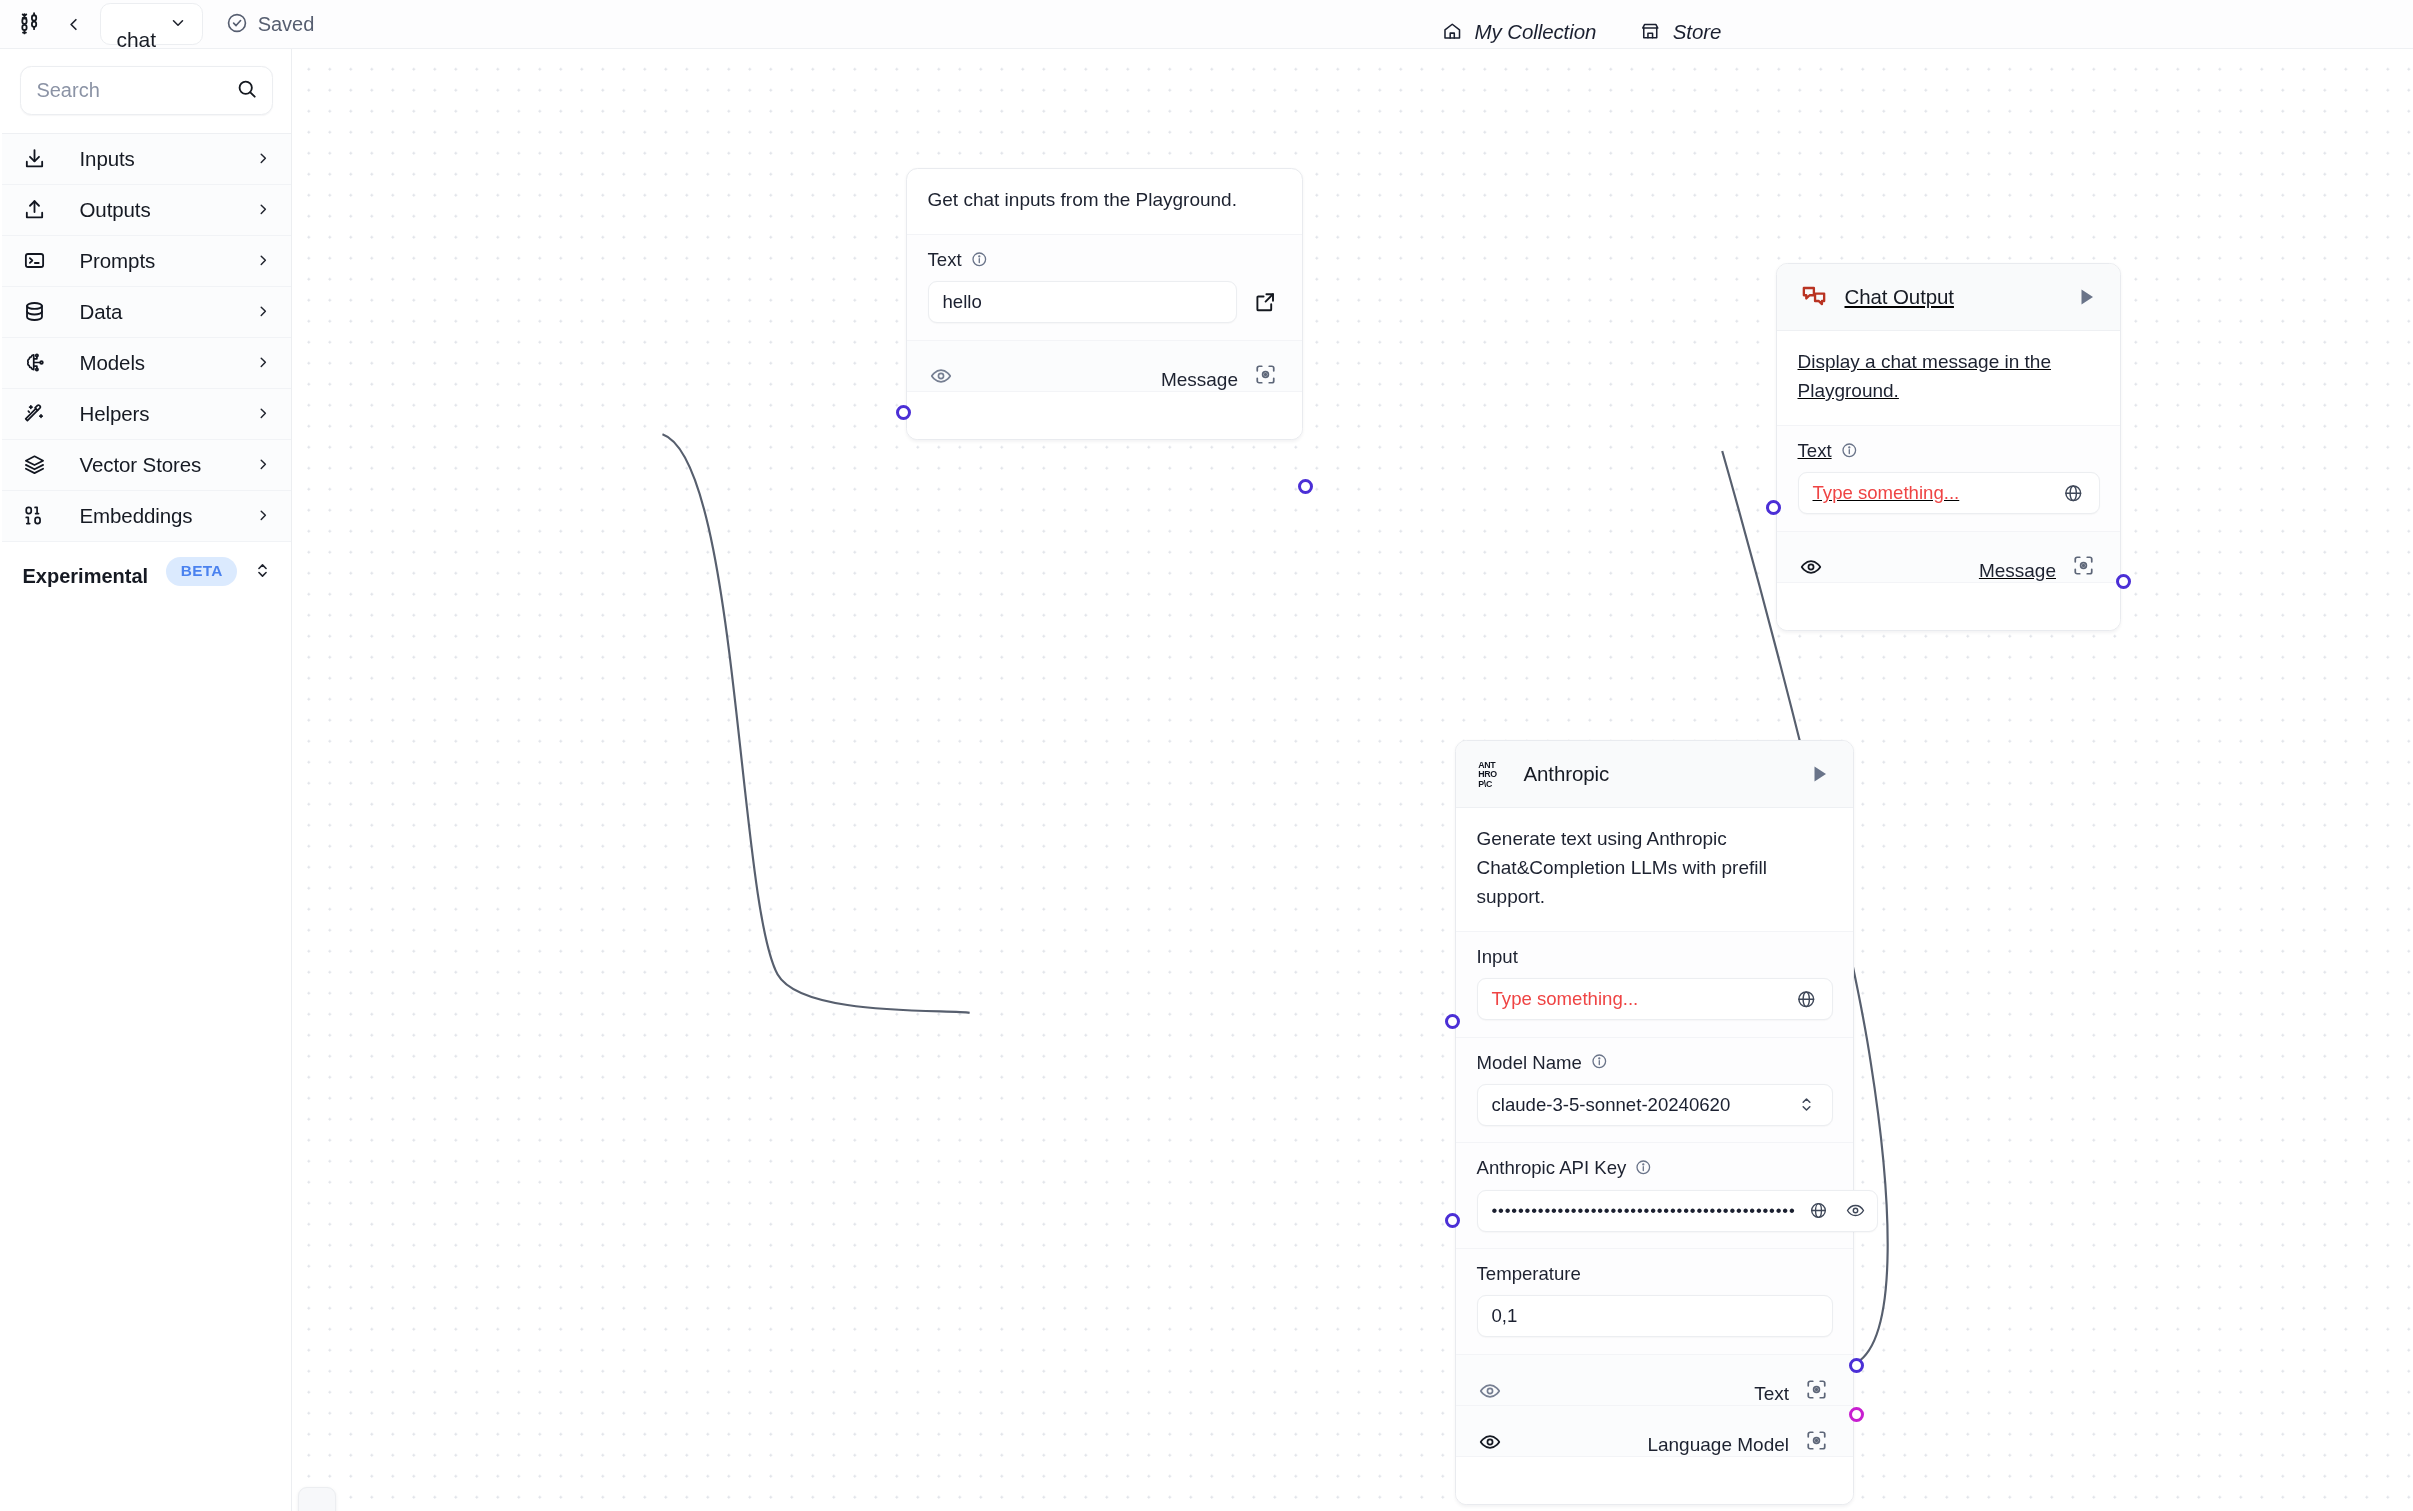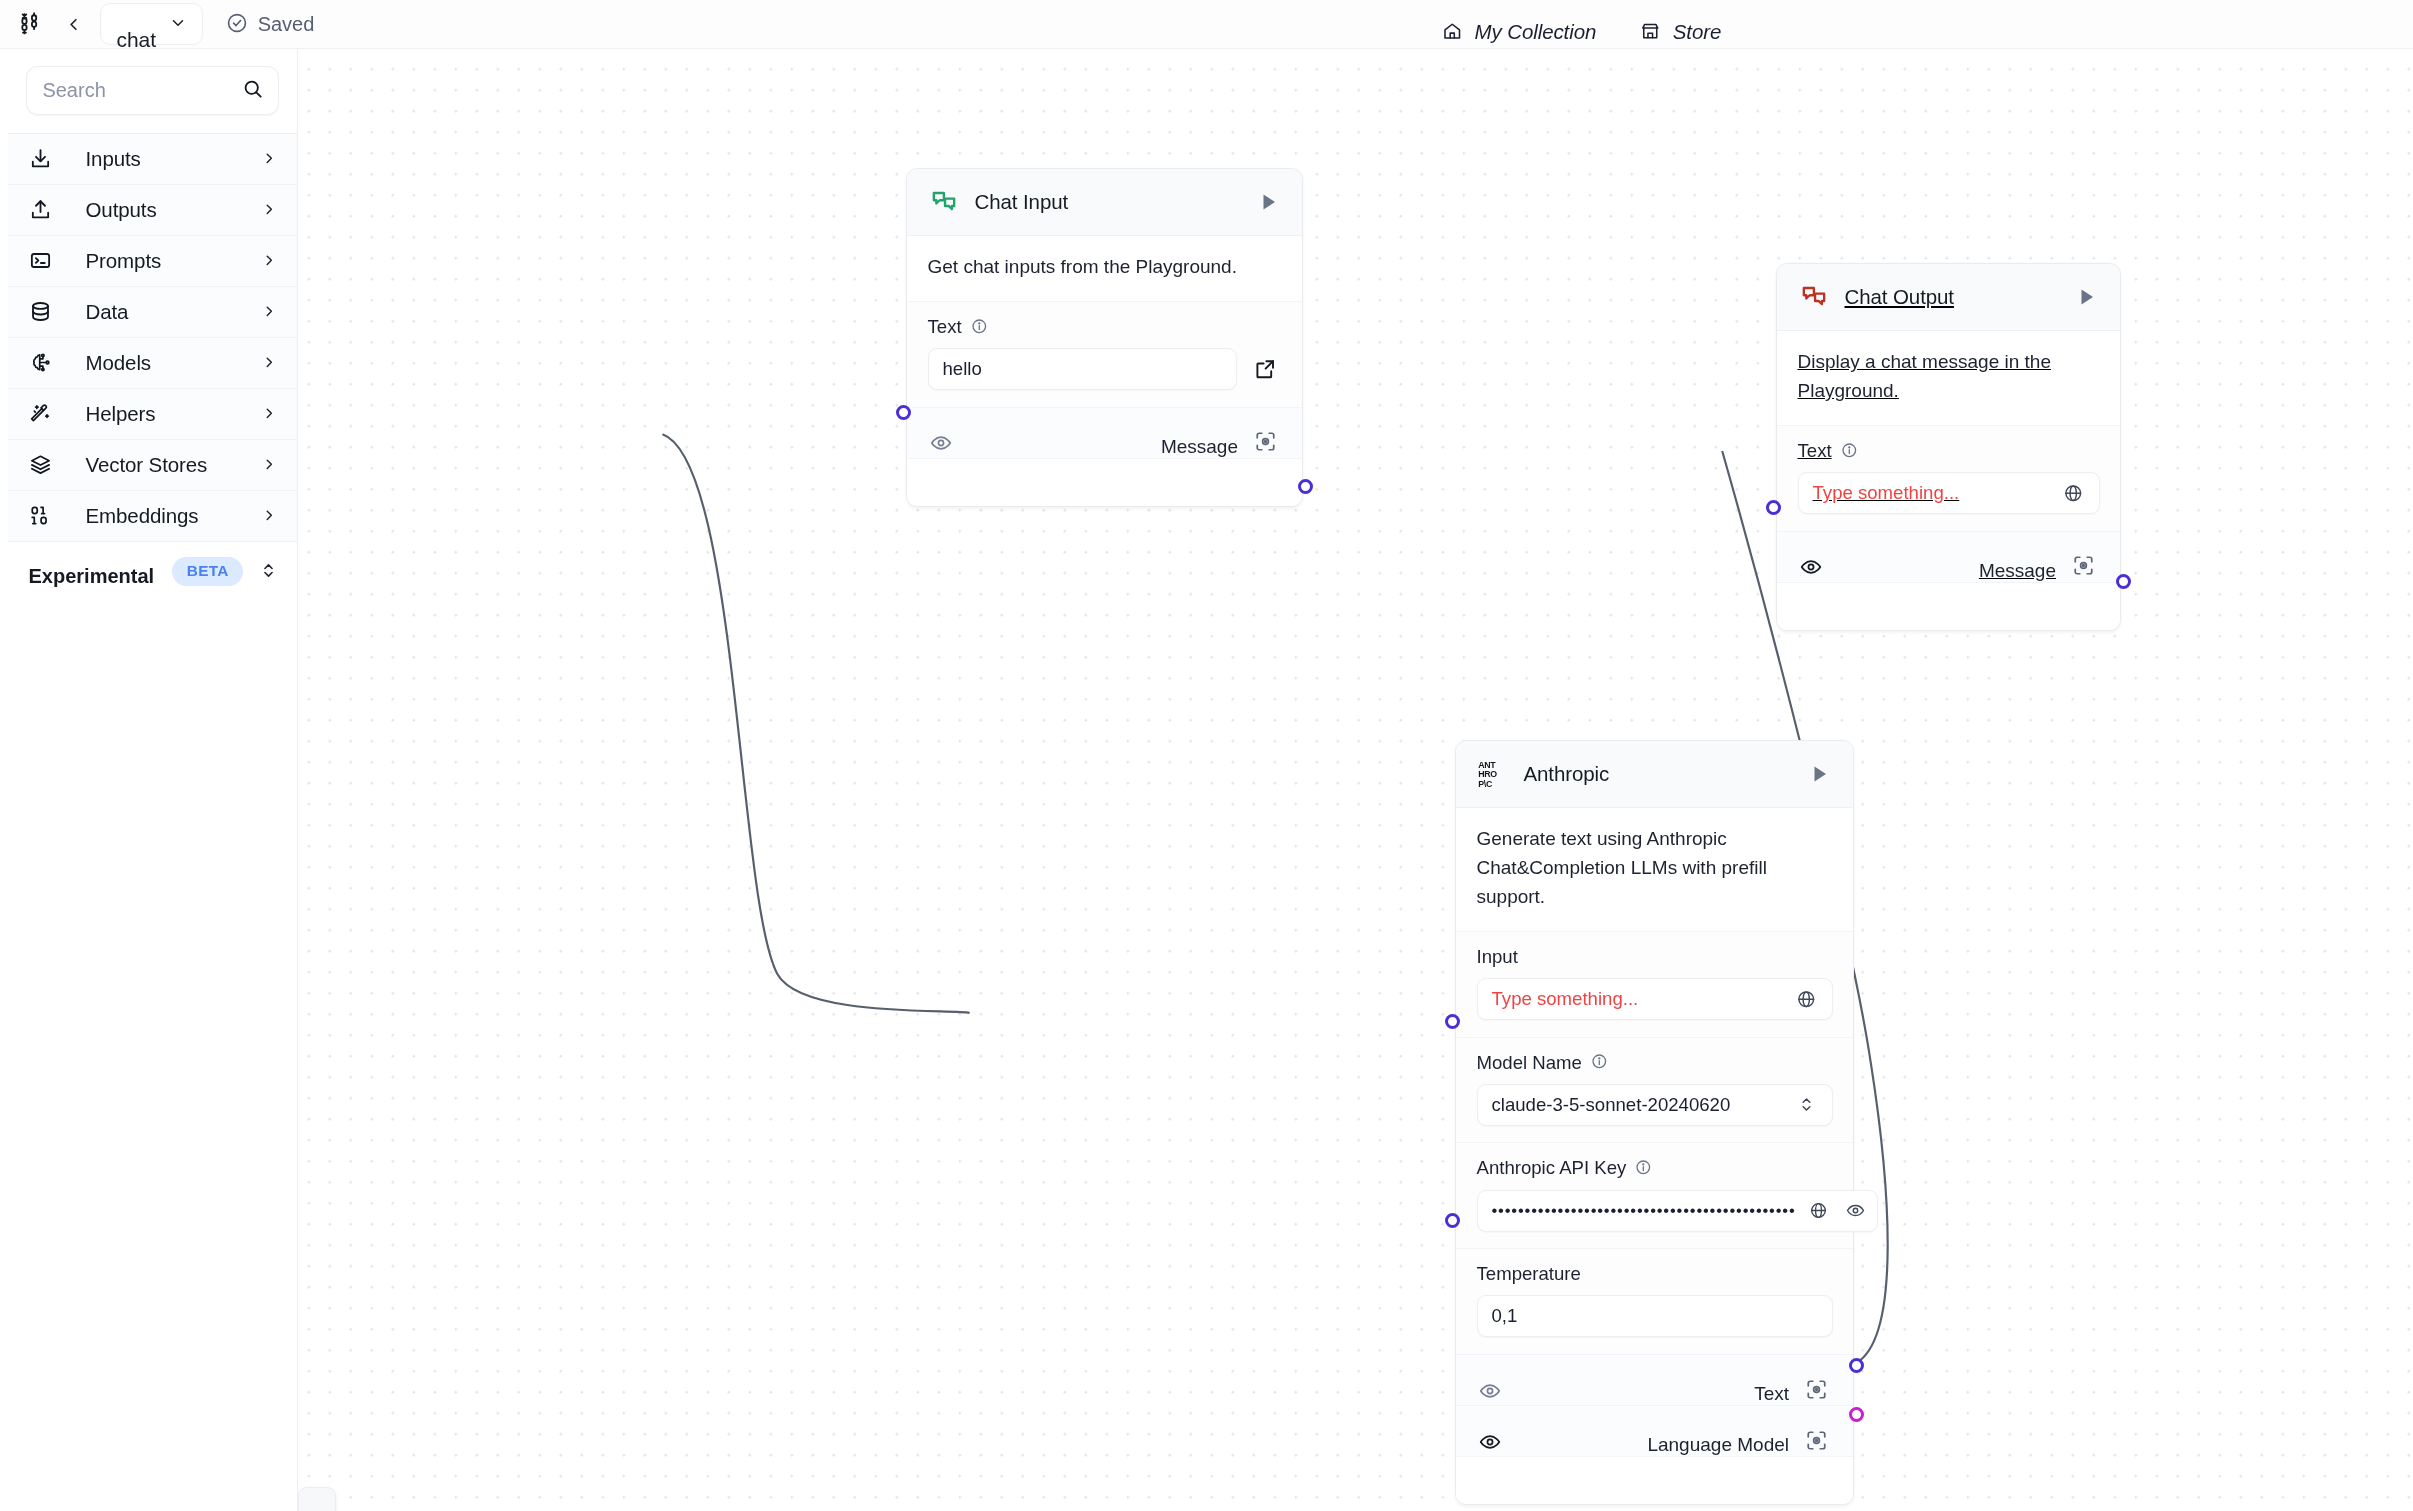--- a/index.html
+++ b/index.html
@@ -38,21 +38,21 @@
 
   .tb-center {
     position: absolute; left: 1442px; top: 0; height: 64px;
     display: flex; align-items: center; gap: 44px; font-style: italic;
   }
   .tb-nav { display: flex; align-items: center; gap: 12px; }
   .tb-nav-label { font-size: 20.5px; color: #1b2030; letter-spacing: -0.1px; }
 
   
   .sidebar {
-    position: absolute; left: 8px; top: 49px; width: 290px; height: 1462px;
+    position: absolute; left: 2px; top: 49px; width: 290px; height: 1462px;
     background: #ffffff;
     border-right: 1.3px solid #eceef1;
     z-index: 30;
   }
   .search-zone { padding: 16.6px 18px 18px 18px; border-bottom: 1.3px solid #eef0f3; }
   .search-box {
     height: 49px; background: #ffffff;
     border: 1.3px solid #eceef1; border-radius: 11.5px;
     box-shadow: 0 0.6px 1.3px rgba(16,24,40,0.04);
     display: flex; align-items: center; padding: 0 14px 0 15.4px;
@@ -400,34 +400,20 @@
   <div class="canvas">
 
     <svg id="edges" viewBox="0 0 3319 2283" width="2124" height="1461">
 
       <path d="M 582 599 C 700 640 700 1330 762 1443 C 800 1510 1030 1497 1062 1503" fill="none" stroke="#575f6e" stroke-width="3.4"></path>
 
       <path d="M 2442 2053 C 2520 2020 2500 1770 2470 1580 C 2440 1380 2322 920 2238 625" fill="none" stroke="#575f6e" stroke-width="3.4"></path>
     </svg>
 
     <div class="node" style="left:616px; top:117px; width:397px;">
-      <div class="node-head">
-        <span class="node-icon">
-          <svg width="28" height="28" viewBox="0 0 24 24" fill="none" stroke="#21a36a" stroke-width="2" stroke-linecap="round" stroke-linejoin="round">
-            <path d="M3.3 4.3 h8.6 v6.2 h-3.6 l-2.9 2.7 v-2.7 H3.3 Z"></path>
-            <path d="M12.9 9.1 h7.8 v6.3 h-1.9 v2.7 l-2.9-2.7 h-3 Z"></path>
-          </svg>
-        </span>
-        <span class="node-title">Chat Input</span>
-        <span class="play-btn">
-          <svg width="24" height="24" viewBox="0 0 24 24" fill="#6a7489">
-              <polygon points="7.5 4.4 19 12 7.5 19.6"></polygon>
-            </svg>
-        </span>
-      </div>
       <div class="node-desc">Get chat inputs from the Playground.</div>
       <div class="field">
         <div class="field-label-row">
           <span class="field-label">Text</span>
           <span>
             <svg width="16.6" height="16.6" viewBox="0 0 24 24" fill="none" stroke="#6a7489" stroke-width="1.9" stroke-linecap="round">
               <circle cx="12" cy="12" r="9.1"></circle>
                 <line x1="12" y1="11.2" x2="12" y2="16.6"></line>
                 <circle cx="12" cy="7.9" r="0.7" fill="#6a7489"></circle>
             </svg>

